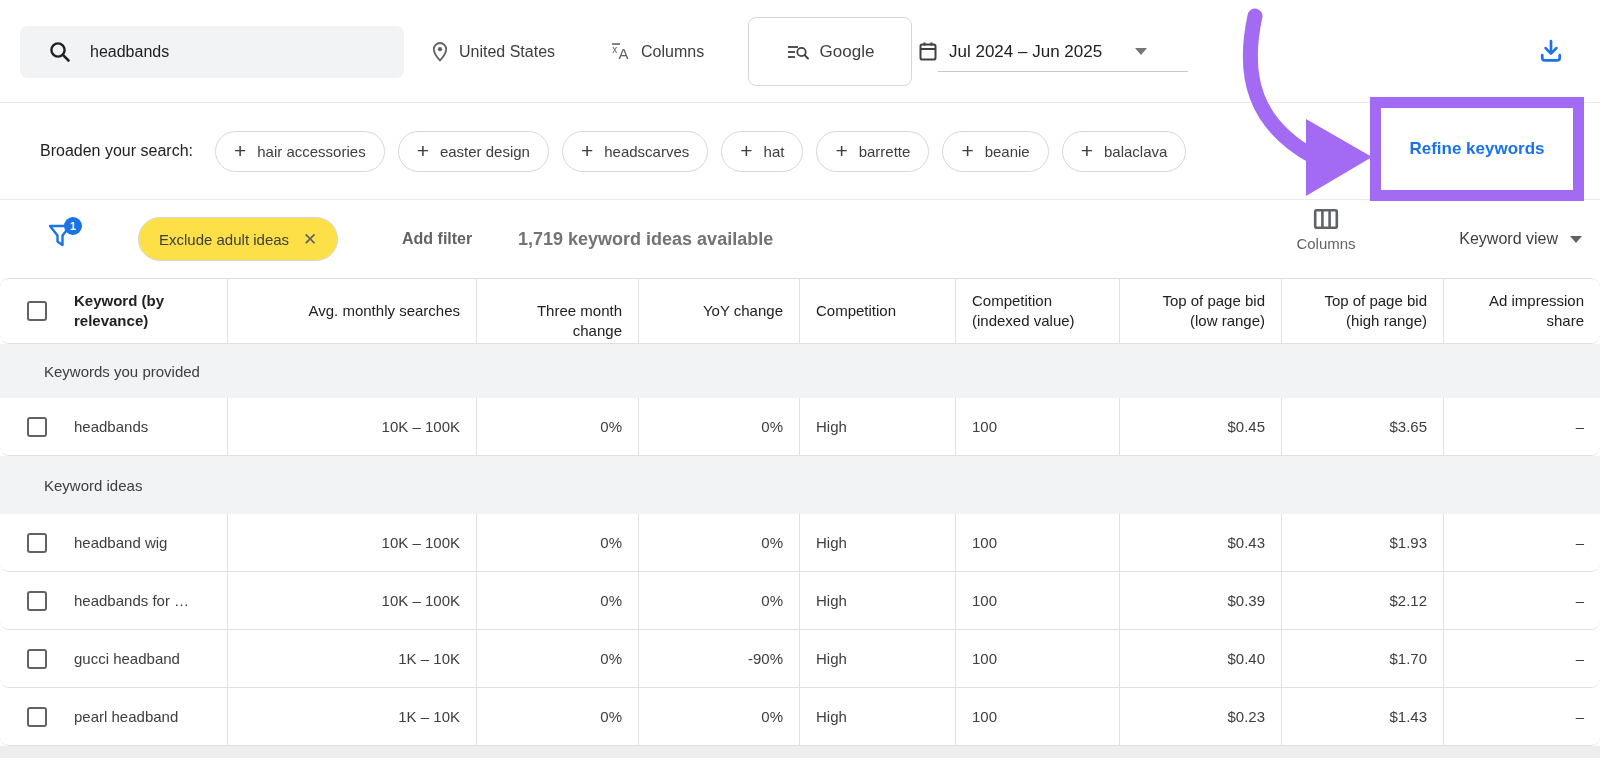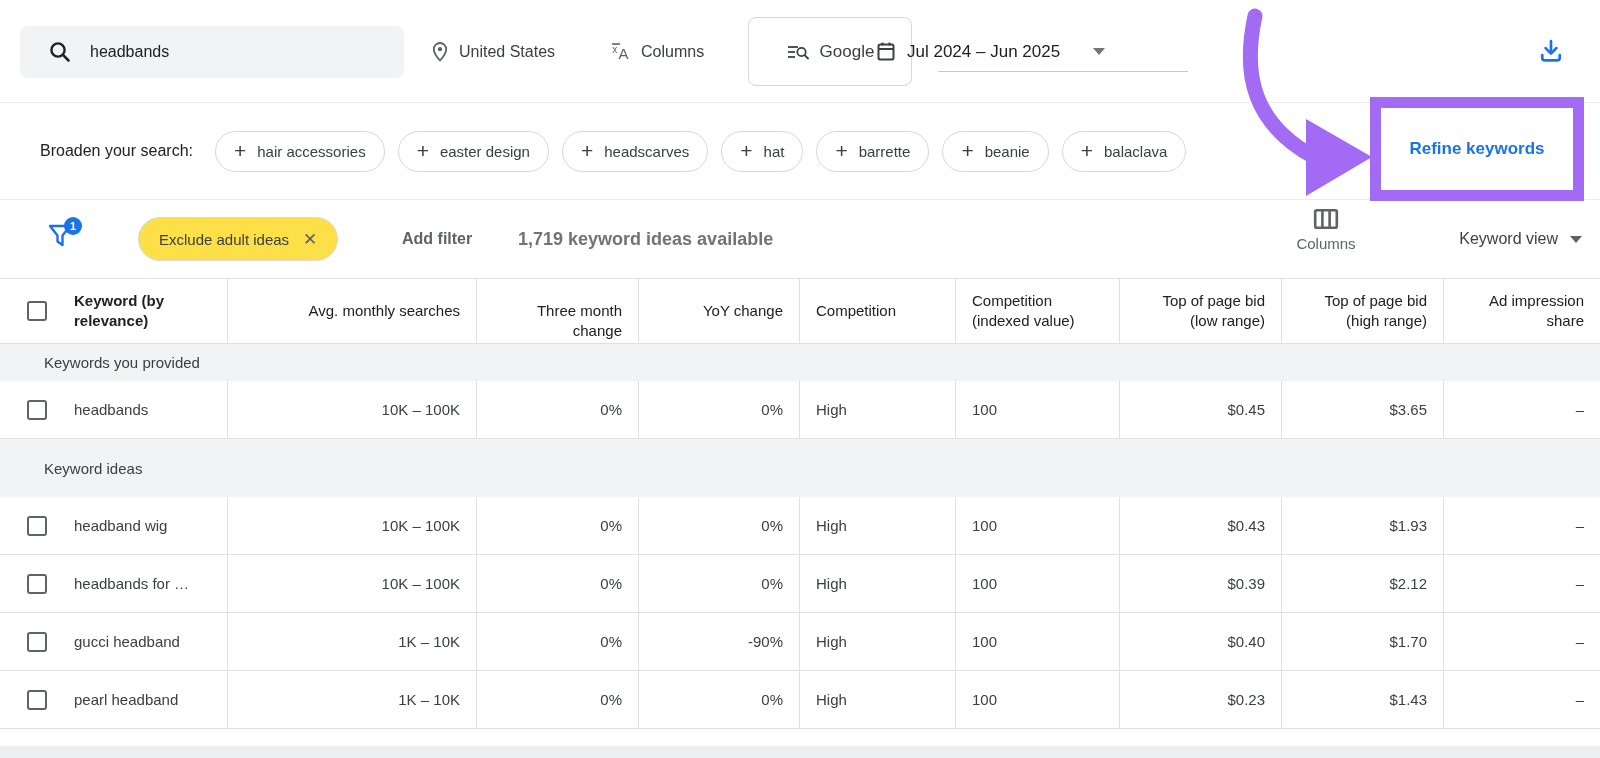--- a/index.html
+++ b/index.html
@@ -8,21 +8,21 @@
     position:relative; width:1600px; height:758px; overflow:hidden;
     font-family:"Liberation Sans", sans-serif; color:#202124; background:#fff;
   }
   
   .topbar { position:absolute; left:0; top:0; width:1600px; height:103px; background:#fff; border-bottom:1px solid #e8eaed; }
   .searchbox { position:absolute; left:20px; top:26px; width:384px; height:52px; background:#f1f3f4; border-radius:8px; display:flex; align-items:center; padding-left:28px; gap:18px; }
   .searchbox input { border:none; outline:none; background:transparent; font-family:inherit; font-size:16px; color:#202124; width:250px; }
   .tb-group { position:absolute; top:0; height:103px; display:flex; align-items:center; gap:9px; font-size:16px; color:#3c4043; }
   .g-loc { left:430px; } .g-lang { left:610px; }
   .g-net { left:748px; top:17px; height:69px; width:164px; border:1px solid #d5d7db; border-radius:8px; justify-content:center; position:absolute; display:flex; align-items:center; gap:10px; background:#fff; }
-  .g-date { left:876px; }
+  .g-date { left:918px; }
   .date-underline { position:absolute; left:938px; top:71px; width:250px; height:1px; background:#c6cacd; }
   .caret { width:0; height:0; border-left:6px solid transparent; border-right:6px solid transparent; border-top:7px solid #5f6368; display:inline-block; }
   .dl-btn { position:absolute; left:1534px; top:34px; width:34px; height:34px; display:flex; align-items:center; justify-content:center; }
   
   .broaden { position:absolute; left:0; top:103px; width:1600px; height:97px; border-bottom:1px solid #e8eaed; display:flex; align-items:center; background:#fff; }
   .broaden-label { margin-left:40px; font-size:16px; color:#202124; white-space:nowrap; }
   .chips { display:flex; gap:13px; margin-left:22px; }
   .chip { height:41px; border:1px solid #d5d7db; border-radius:21px; display:flex; align-items:center; gap:11px; padding:0 18px; background:#fff; font-size:15px; color:#3c4043; white-space:nowrap; cursor:pointer; }
   .plus { font-size:21px; font-weight:300; color:#3c4043; line-height:1; margin-top:-2px; }
   
@@ -31,31 +31,31 @@
   .badge { position:absolute; right:0; top:-3px; width:18px; height:18px; border-radius:50%; background:#1a73e8; color:#fff; font-size:11px; font-weight:bold; display:flex; align-items:center; justify-content:center; }
   .fchip { position:absolute; left:138px; top:17px; height:44px; border:1px solid #d5d7db; border-radius:22px; display:flex; align-items:center; gap:14px; padding:0 20px; font-size:15px; color:#3c4043; background:#fde047; }
   .fchip .x { font-size:17px; color:#5f6368; cursor:pointer; }
   .addfilter { position:absolute; left:402px; top:0; height:78px; display:flex; align-items:center; font-size:16px; font-weight:bold; color:#5f6368; cursor:pointer; }
   .ideacount { position:absolute; left:518px; top:0; height:78px; display:flex; align-items:center; font-size:18px; font-weight:bold; color:#737373; }
   .columns-btn { position:absolute; left:1296px; top:8px; width:60px; text-align:center; cursor:pointer; color:#5f6368; }
   .columns-btn .lbl { font-size:15px; margin-top:3px; }
   .kwview { position:absolute; right:18px; top:0; height:78px; display:flex; align-items:center; gap:12px; font-size:16px; color:#3c4043; cursor:pointer; }
   
   .tablewrap { position:absolute; left:0; top:278px; width:1600px; }
-  .trow { display:grid; grid-template-columns:228px 249px 162px 161px 156px 164px 162px 162px 156px; }
+  .trow { display:grid; grid-template-columns:228px 249px 162px 161px 156px 164px 162px 162px 156px;border-radius:9px; }
   .thead { height:66px; border-top:1px solid #e0e0e0; border-bottom:1px solid #e0e0e0; font-size:15px; color:#202124; }
   .drow { height:58px; border-bottom:1px solid #e0e0e0; font-size:15px; color:#3c4043; background:#fff; }
   .cell { display:flex; align-items:center; border-right:1px solid #e0e0e0; padding:0 16px; }
   .cell:last-child { border-right:none; }
   .cell.right { justify-content:flex-end; text-align:right; }
   .cell.left { justify-content:flex-start; text-align:left; }
   .cell.kw { padding-left:27px; gap:27px; }
   .checkbox { width:20px; height:20px; border:2px solid #5f6368; border-radius:3px; background:#fff; flex:0 0 auto; cursor:pointer; }
   .hbold { font-weight:bold; max-width:110px; line-height:1.35; }
-  .band { height:37px; background:#f1f3f4; display:flex; align-items:center; padding-left:44px; font-size:15px; color:#3c4043; }
+  .band { height:54px; background:#f1f3f4; display:flex; align-items:center; padding-left:44px; font-size:15px; color:#3c4043; }
   .band2 { height:58px; }
   .bottomstrip { position:absolute; left:0; top:746px; width:1600px; height:12px; background:#eceeef; }
   
   .refine-box { position:absolute; left:1370px; top:97px; width:214px; height:104px; border:11px solid #a36af3; background:#fff; z-index:5; display:flex; align-items:center; justify-content:center; }
   .refine-link { color:#1a73e8; font-size:17px; font-weight:bold; cursor:pointer; }
   .arrow-svg { position:absolute; left:1200px; top:4px; z-index:6; pointer-events:none; }
   svg.ic { display:block; }
 </style>
 </head>
 <body>

